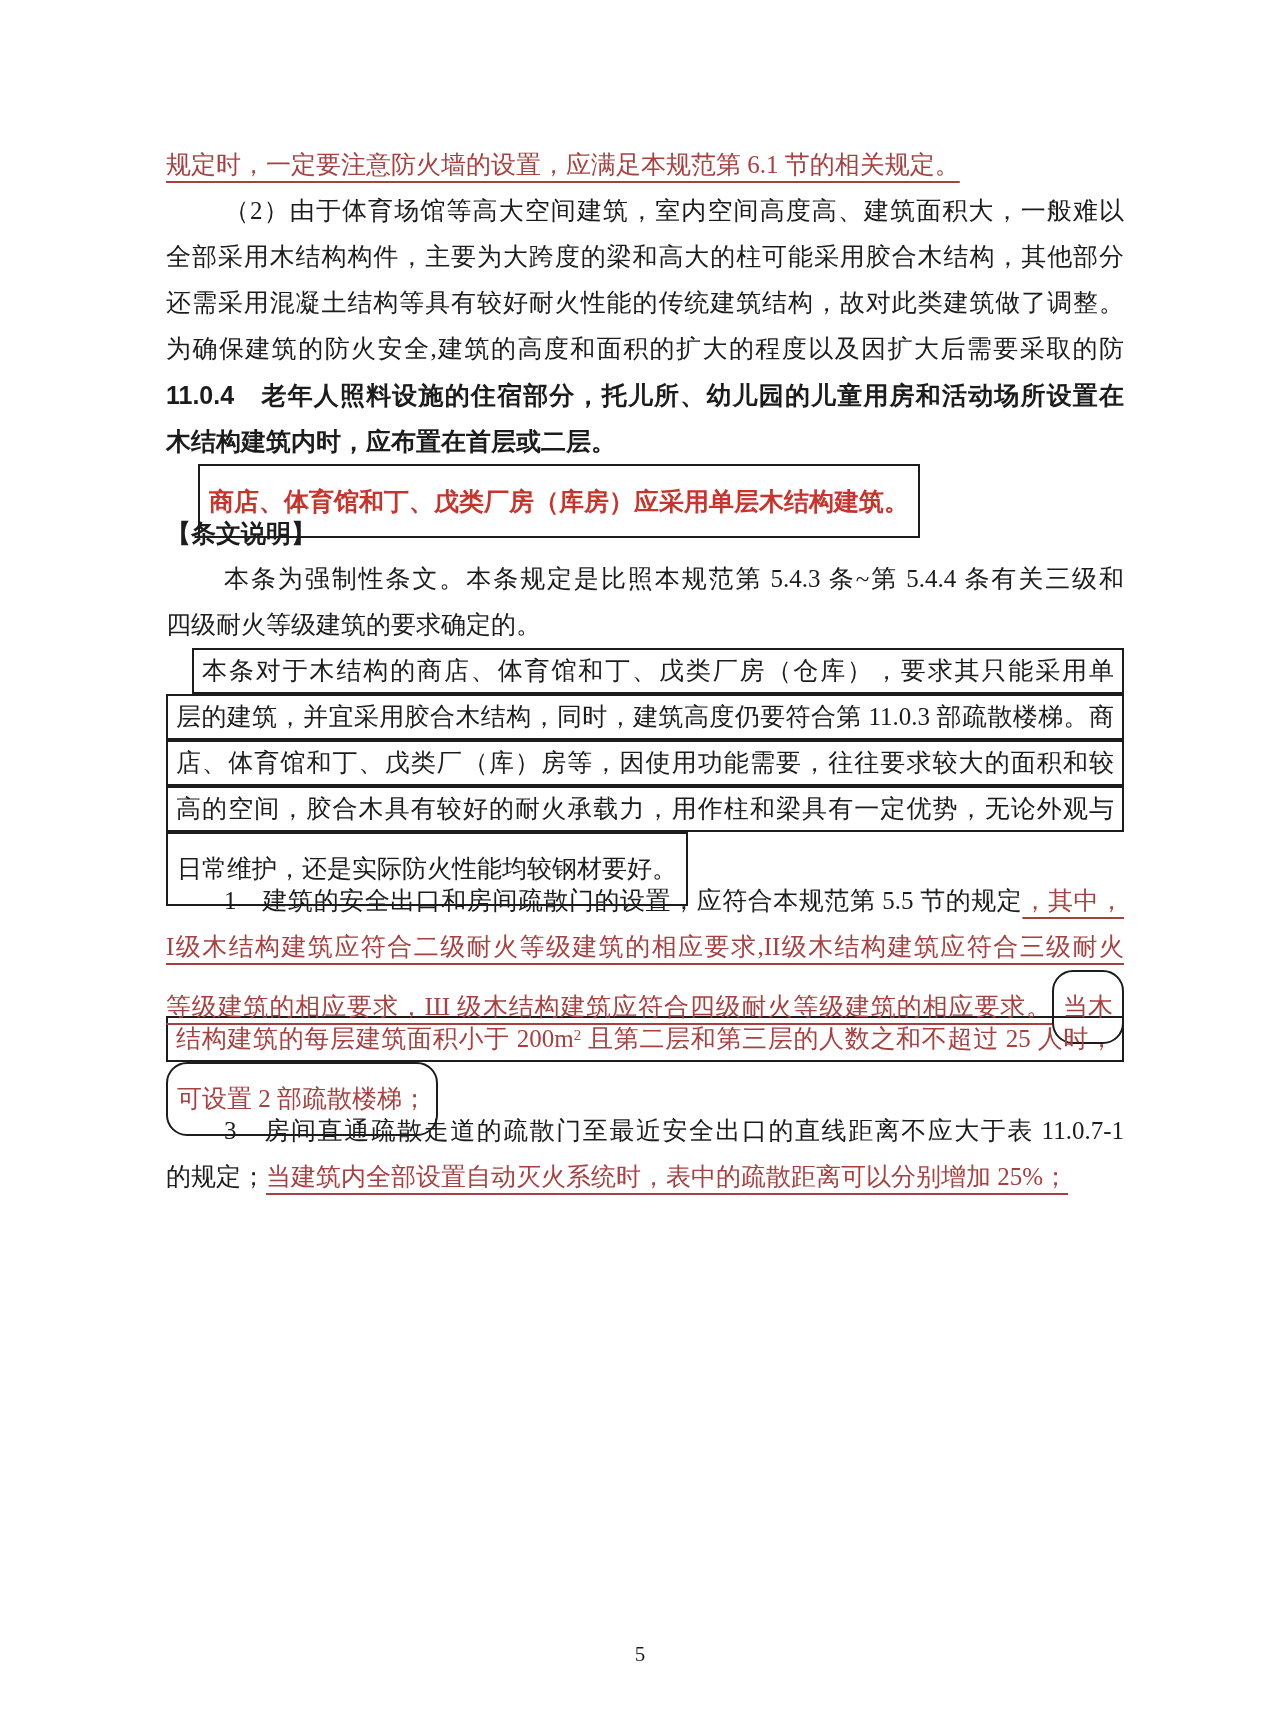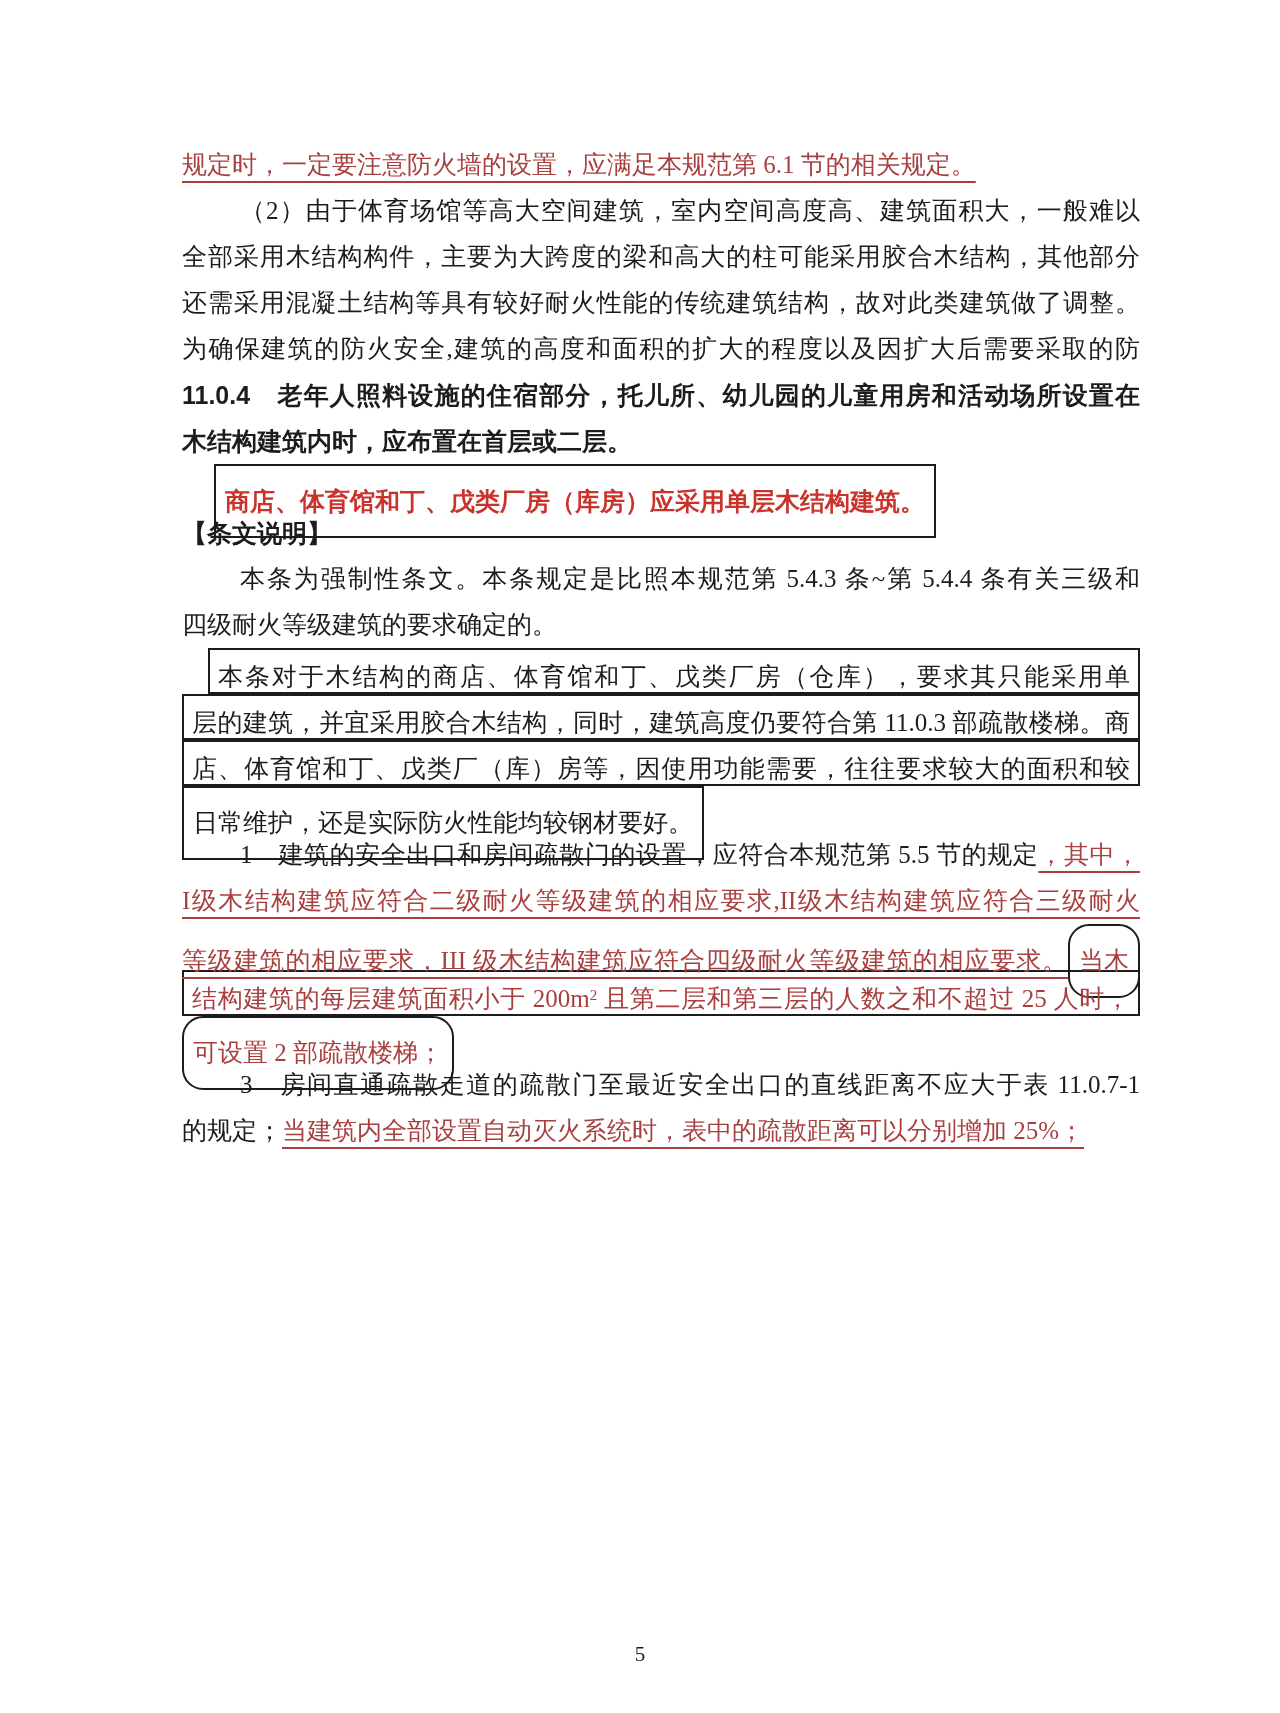--- a/index.html
+++ b/index.html
@@ -5,21 +5,21 @@
   html, body { margin: 0; padding: 0; }
   body {
     width: 1280px; height: 1713px;
     background: #ffffff;
     position: relative;
     font-family: "Liberation Serif", "DejaVu Serif", serif;
     --ink: #1c1c1c; --red: #a84040; --red-bold: #c8342c; --box: #1c1c1c;
   }
   #doc {
     position: absolute;
-    left: 182px; top: 142px;
+    left: 166px; top: 142px;
     width: 958px;
   }
   .ln {
     height: 46px;
     line-height: 46px;
     font-size: 25px;
     color: var(--ink);
     white-space: nowrap;
   }
   .ln.justify {
@@ -31,21 +31,21 @@
   
   .p-para { padding-left: 58px; }
   .p-small { padding-left: 32px; }
   .m-small { margin-left: 26px; }
   
   .boxline {
     box-sizing: border-box;
     height: 46px;
     line-height: 40px;
     border: 2px solid var(--box);
-    padding: 7px 8px;
+    padding: 1px 8px;
     font-family: Liberation Serif, serif;
   }
   
   .seg-box {
     display: inline-block;
     border: 2px solid var(--box);
     line-height: 38px;
     padding: 16px 9px;
   }
   .s-bold {
@@ -85,20 +85,21 @@
     <div class="ln justify"><span class="">为确保建筑的防火安全,建筑的高度和面积的扩大的程度以及因扩大后需要采取的防</span></div>
     <div class="ln justify"><span class="s-bold">11.0.4　老年人照料设施的住宿部分，托儿所、幼儿园的儿童用房和活动场所设置在</span></div>
     <div class="ln"><span class="s-bold">木结构建筑内时，应布置在首层或二层。</span></div>
     <div class="ln p-small"><span class="s-red-bold seg-box">商店、体育馆和丁、戊类厂房（库房）应采用单层木结构建筑。</span></div>
     <div class="ln"><span class="s-bold">【条文说明】</span></div>
     <div class="ln justify p-para"><span class="">本条为强制性条文。本条规定是比照本规范第 5.4.3 条~第 5.4.4 条有关三级和</span></div>
     <div class="ln"><span class="">四级耐火等级建筑的要求确定的。</span></div>
     <div class="ln justify boxline m-small"><span class="">本条对于木结构的商店、体育馆和丁、戊类厂房（仓库），要求其只能采用单</span></div>
     <div class="ln justify boxline"><span class="">层的建筑，并宜采用胶合木结构，同时，建筑高度仍要符合第 11.0.3 部疏散楼梯。商</span></div>
     <div class="ln justify boxline"><span class="">店、体育馆和丁、戊类厂（库）房等，因使用功能需要，往往要求较大的面积和较</span></div>
+    <div class="ln justify boxline"><span class="">高的空间，胶合木具有较好的耐火承载力，用作柱和梁具有一定优势，无论外观与</span></div>
     <div class="ln"><span class="seg-box">日常维护，还是实际防火性能均较钢材要好。</span></div>
     <div class="ln justify p-para"><span class="">1　建筑的安全出口和房间疏散门的设置，应符合本规范第 5.5 节的规定</span><span class="s-red-u">，其中，</span></div>
     <div class="ln justify"><span class="s-red-u">I级木结构建筑应符合二级耐火等级建筑的相应要求,II级木结构建筑应符合三级耐火</span></div>
     <div class="ln justify"><span class="s-red-u">等级建筑的相应要求，Ш 级木结构建筑应符合四级耐火等级建筑的相应要求。</span><span class="s-red seg-box">当木</span></div>
     <div class="ln justify boxline"><span class="s-red">结构建筑的每层建筑面积小于 200m</span><sup class="s-red sup">2</sup><span class="s-red"> 且第二层和第三层的人数之和不超过 25 人时，</span></div>
     <div class="ln"><span class="s-red seg-box">可设置 2 部疏散楼梯；</span></div>
     <div class="ln justify p-para"><span class="">3　房间直通疏散走道的疏散门至最近安全出口的直线距离不应大于表 11.0.7-1</span></div>
     <div class="ln"><span class="">的规定；</span><span class="s-red-u">当建筑内全部设置自动灭火系统时，表中的疏散距离可以分别增加 25%；</span></div>
   </main>
 

